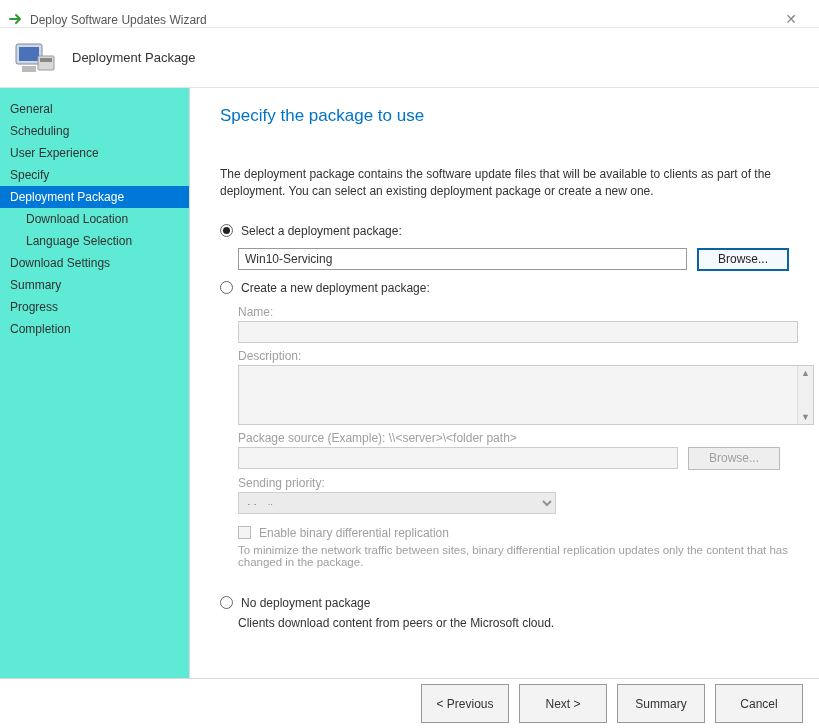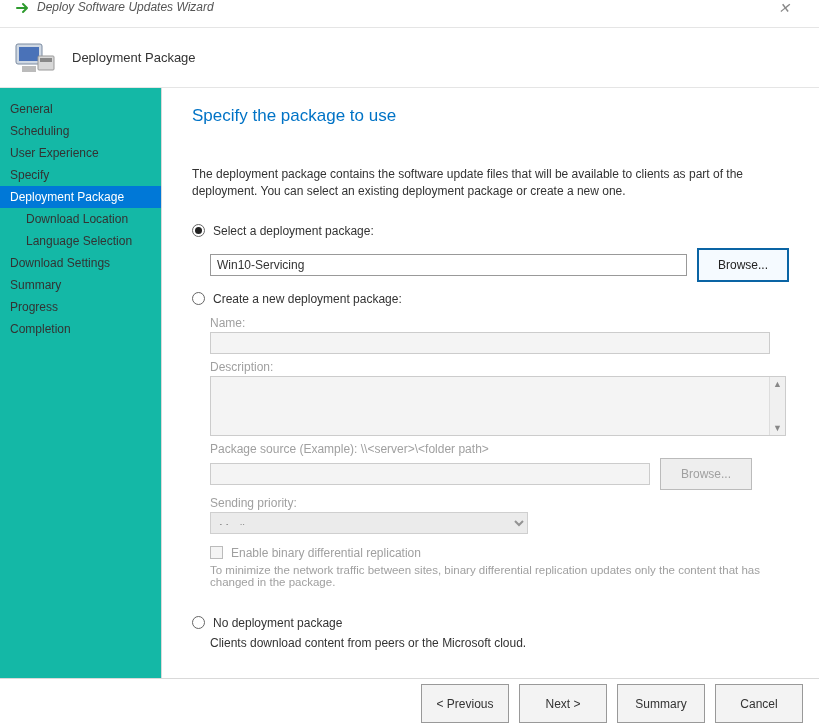--- a/index.html
+++ b/index.html
@@ -9,47 +9,46 @@
     font-size: 12px;
     color: #333;
     background: #fff;
     width: 819px;
     height: 728px;
     overflow: hidden;
   }
   .titlebar {
     height: 28px;
     display: flex;
-    align-items: flex-start;
-    padding: 0 15px;
+    align-items: flex-end;
+    padding: 0 8px;
     border-bottom: 1px solid #e5e5e5;
-    font-style: italic;
   }
   .titlebar .arrow-icon {
     width: 16px; height: 16px;
     margin-right: 6px;
     display: inline-flex; align-items: center; justify-content: center;
   }
   .titlebar .title { flex: 1; color: #555; font-size: 12px; }
   .titlebar .close { width: 40px; text-align: center; color: #888; font-size: 14px; cursor: default; }
   .header {
     height: 60px;
     display: flex;
     align-items: center;
     padding: 0 14px;
     border-bottom: 1px solid #e5e5e5;
   }
   .header .computer-icon { width: 44px; height: 36px; margin-right: 14px; }
   .header .page-title { font-size: 13px; color: #333; }
   .body { display: flex; height: calc(728px - 28px - 60px - 50px); }
   .sidebar {
-    width: 162px;
+    width: 190px;
     border-right: 1px solid #d9d9d9;
     padding-top: 10px;
-    background: #14b8a6;
+    background: #5eead4;
   }
   .sidebar .nav-item {
     padding: 4px 10px;
     color: #333;
     cursor: default;
     white-space: nowrap;
   }
   .sidebar .nav-item.sub { padding-left: 26px; }
   .sidebar .nav-item.selected {
     background: #0078d7;
@@ -80,21 +79,21 @@
   .field-block { margin: 10px 0 4px 18px; }
   .row { display: flex; align-items: center; gap: 10px; margin-bottom: 6px; }
   input[type=text].tx {
     height: 22px; border: 1px solid #999; padding: 2px 6px; font-size: 12px;
     background: #fff; color: #333; width: 504px;
   }
   .btn {
     height: 23px; min-width: 92px; border: 1px solid #0a64a4;
     background: #eef5fb; font-size: 12px; color: #222; cursor: default;
     display: inline-flex; align-items: center; justify-content: center;
-    padding: 15px 8px;
+    padding: 0 8px;
   }
   .btn.browse-active { border: 2px solid #0a64a4; background: #f5faff; }
   .btn.disabled { border: 1px solid #bbb; color: #a0a0a0; background: #eee; }
   .disabled-section { color: #a0a0a0; }
   .disabled-section .field-label { font-size: 12px; margin: 6px 0 2px 0; }
   .disabled-section input[type=text].tx {
     border: 1px solid #ccc; background: #f4f4f4; color: #aaa;
   }
   .disabled-section textarea {
     width: 560px; height: 58px; border: 1px solid #ccc; background: #f4f4f4;

